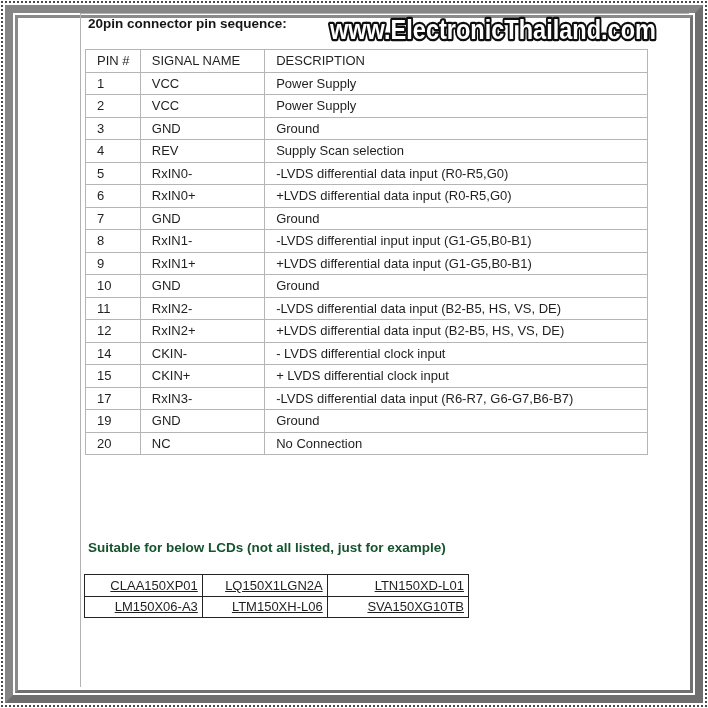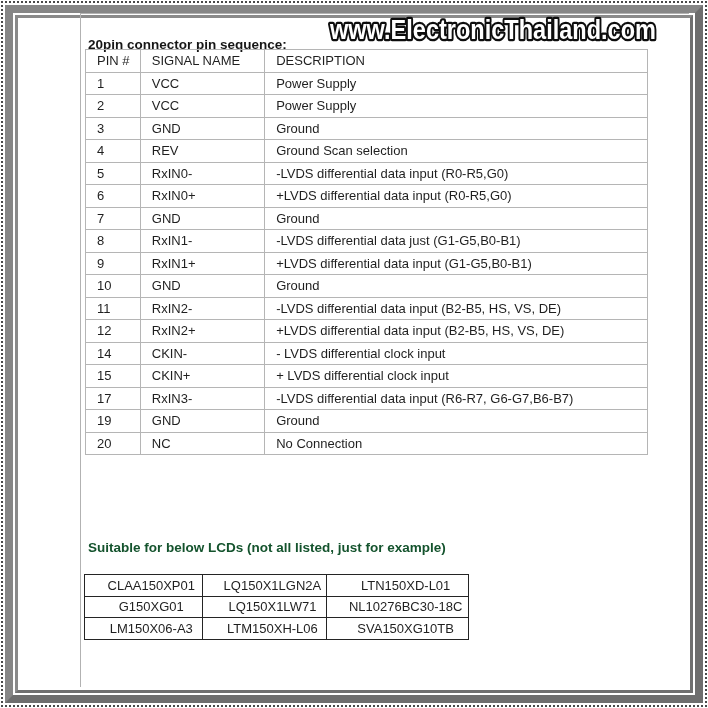--- a/index.html
+++ b/index.html
@@ -15,21 +15,21 @@
     border-color:#868686 #6e6e6e #6e6e6e #868686;pointer-events:none;}
   .frame-band-inner{position:absolute;inset:15px;border-style:solid;border-width:3px;
     border-color:#8a8a8a #707070 #707070 #8a8a8a;pointer-events:none;}
   
   .content-box{
     position:absolute;left:80px;top:13px;width:608px;height:673px;
     border-left:1px solid #b2b2b2;border-top:1px solid #b2b2b2;
     background:transparent;
   }
   .doc-title{
-    position:absolute;left:88px;top:37px;
+    position:absolute;left:88px;top:16px;
     font-size:13.5px;font-weight:bold;color:#161616;white-space:nowrap;
   }
   .watermark{position:absolute;left:326px;top:11px;width:334px;height:38px;}
   
   table{border-collapse:collapse;}
   .pin-table{
     position:absolute;left:85px;top:49px;width:563px;
     font-size:13px;
   }
   .pin-table th,.pin-table td{
@@ -40,21 +40,21 @@
   .sub-title{
     position:absolute;left:88px;top:540px;
     font-size:13.5px;font-weight:bold;color:#14532d;white-space:nowrap;
   }
   .lcd-table{
     position:absolute;left:84px;top:574px;width:385px;
     font-size:13px;
   }
   .lcd-table td{
     border:1.6px solid #242424;height:20.5px;padding:0 4px 0 20px;
-    text-align:center;vertical-align:middle;white-space:nowrap;color:#1f1f1f;
+    text-align:right;vertical-align:middle;white-space:nowrap;color:#1f1f1f;text-decoration:underline;
   }
 </style>
 </head>
 <body>
 
 <div class="frame-dots"></div>
 <div class="frame-band-outer"></div>
 <div class="frame-band-inner"></div>
 
 <div class="content-box"></div>
@@ -90,41 +90,41 @@
         <td>Power Supply</td>
       </tr>
       <tr>
         <td>3</td>
         <td>GND</td>
         <td>Ground</td>
       </tr>
       <tr>
         <td>4</td>
         <td>REV</td>
-        <td>Ground Scan selection</td>
+        <td>Supply Scan selection</td>
       </tr>
       <tr>
         <td>5</td>
         <td>RxIN0-</td>
         <td>-LVDS differential data input (R0-R5,G0)</td>
       </tr>
       <tr>
         <td>6</td>
         <td>RxIN0+</td>
         <td>+LVDS differential data input (R0-R5,G0)</td>
       </tr>
       <tr>
         <td>7</td>
         <td>GND</td>
         <td>Ground</td>
       </tr>
       <tr>
         <td>8</td>
         <td>RxIN1-</td>
-        <td>-LVDS differential data just (G1-G5,B0-B1)</td>
+        <td>-LVDS differential input input (G1-G5,B0-B1)</td>
       </tr>
       <tr>
         <td>9</td>
         <td>RxIN1+</td>
         <td>+LVDS differential data input (G1-G5,B0-B1)</td>
       </tr>
       <tr>
         <td>10</td>
         <td>GND</td>
         <td>Ground</td>
@@ -175,23 +175,18 @@
       <col style="width:125px">
       <col style="width:142px">
   </colgroup>
   <tbody>
       <tr>
         <td>CLAA150XP01</td>
         <td>LQ150X1LGN2A</td>
         <td>LTN150XD-L01</td>
       </tr>
       <tr>
-        <td>G150XG01</td>
-        <td>LQ150X1LW71</td>
-        <td>NL10276BC30-18C</td>
-      </tr>
-      <tr>
         <td>LM150X06-A3</td>
         <td>LTM150XH-L06</td>
         <td>SVA150XG10TB</td>
       </tr>
     </tbody>
 </table>
 
 </body></html>

